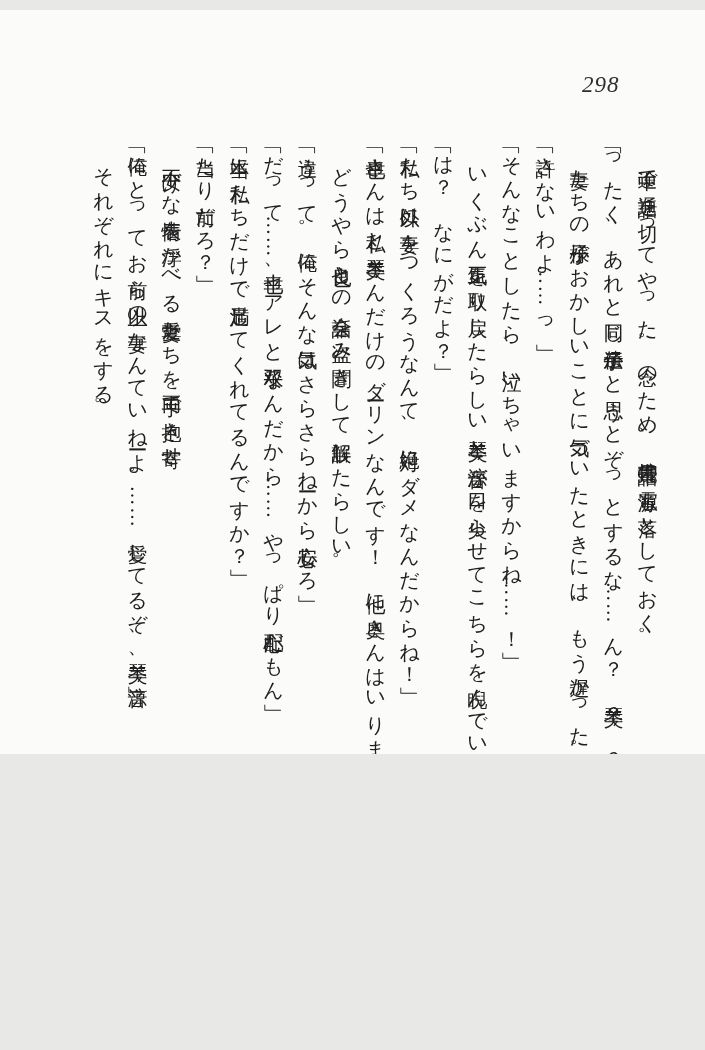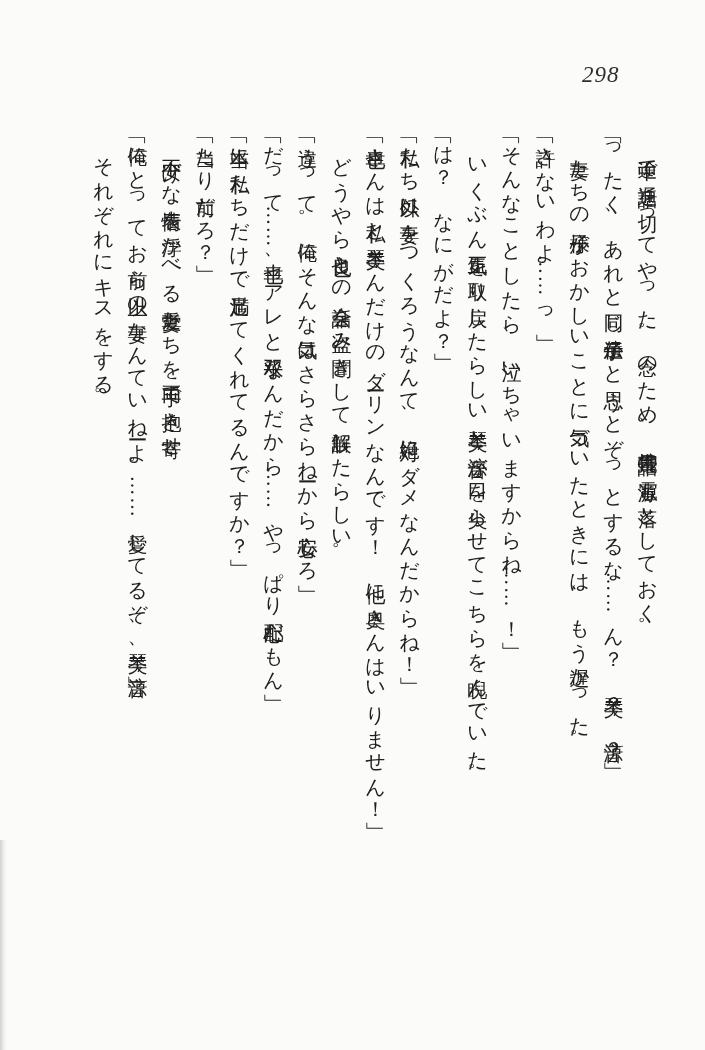--- a/index.html
+++ b/index.html
@@ -3,24 +3,25 @@
 <meta charset="utf-8">
 <style>
   html, body {
     margin: 0;
     padding: 0;
     background: #e8e8e6;
   }
   .page {
     position: relative;
     width: 705px;
-    height: 1050px;
+    height: 744px;
     background: #fbfbf9;
     overflow: hidden;
     font-family: "Liberation Serif", "DejaVu Serif", serif;
+    margin-top: 10px;
   }
   .page-number {
     position: absolute;
     top: 62px;
     left: 582px;
     font-size: 23px;
     font-style: italic;
     letter-spacing: 1px;
     color: #2e2e2e;
   }

